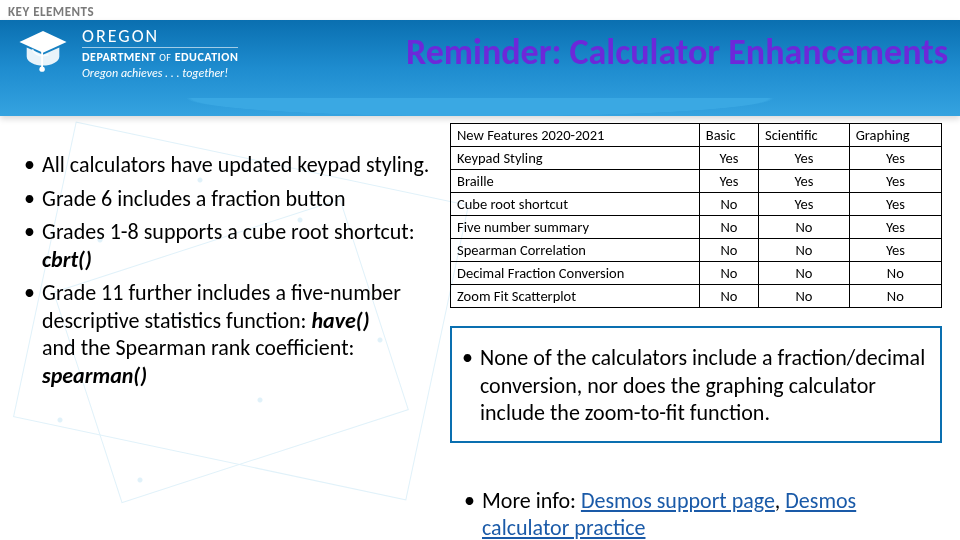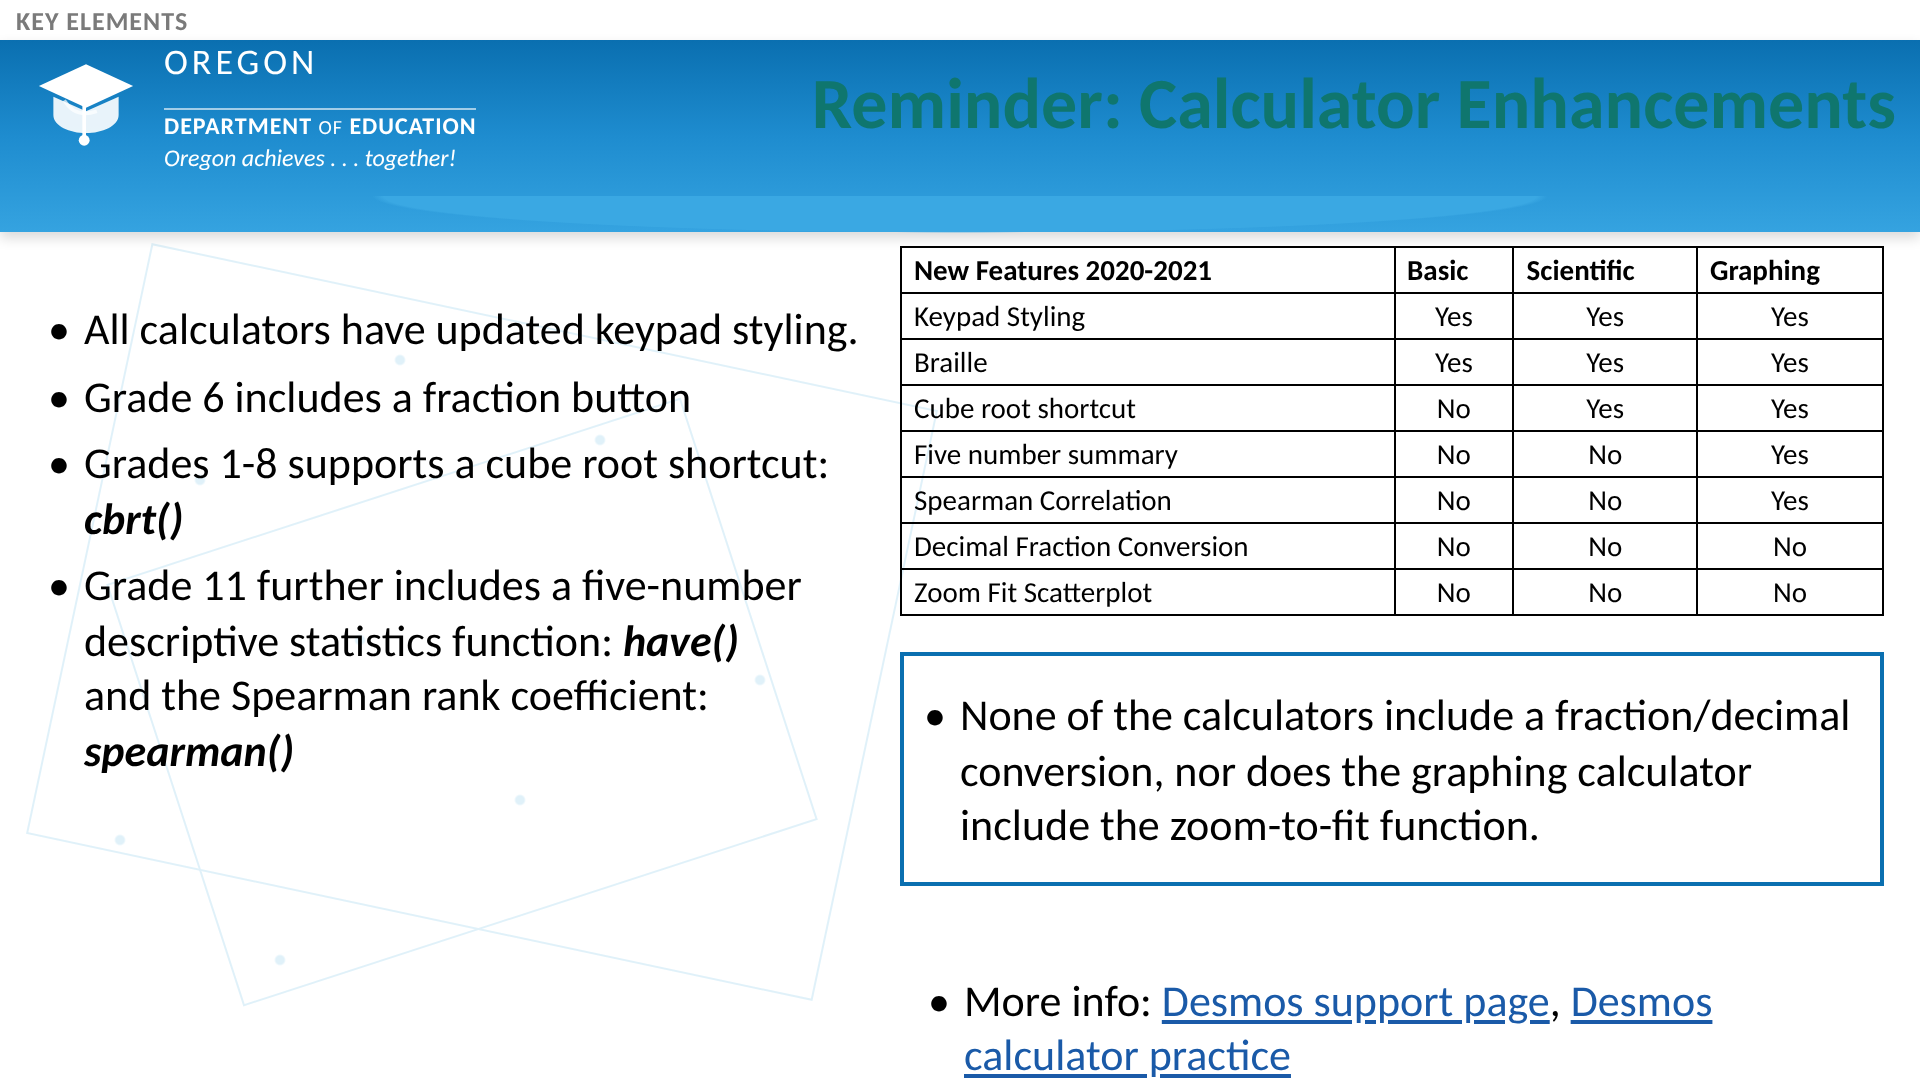--- a/index.html
+++ b/index.html
@@ -40,30 +40,30 @@
     height: 96px;
     background: linear-gradient(180deg, #0a6fb0 0%, #1e8ccf 50%, #35a3e0 100%);
     box-shadow: 0 3px 6px rgba(0,0,0,.15);
   }
   .header-wave {
     position:absolute; left:0; right:0; bottom:-18px; height:36px;
     background: radial-gradient(ellipse 60% 36px at 50% 0, #3aa8e3 0 50%, transparent 51%);
   }
   .title {
     position: absolute; top: 30px; right: 12px;
-    color: #0f766e; font-size: 36px; font-weight: 700;
+    color: #6d28d9; font-size: 36px; font-weight: 700;
   }
 
   .logo-box {
     position: absolute; top: 22px; left: 14px;
     display: flex; align-items: center; gap: 10px;
   }
   .logo-mark svg { width: 58px; height: 58px; }
   .logo-text { color: #fff; line-height: 1; }
-  .logo-line1 { font-size: 18px; letter-spacing: 2px; font-weight: 400; border-bottom:1px solid rgba(255,255,255,.6); padding-bottom:14px; margin-bottom:3px;}
+  .logo-line1 { font-size: 18px; letter-spacing: 2px; font-weight: 400; border-bottom:1px solid rgba(255,255,255,.6); padding-bottom:2px; margin-bottom:3px;}
   .logo-line2 { font-size: 12px; font-weight: 800; letter-spacing: .5px; }
   .logo-line2 .of { font-weight: 400; font-size: 10px; }
   .logo-tag { font-style: italic; font-size: 12px; color: #fff; margin-top: 4px; }
 
   .content {
     position: absolute; top: 145px; left: 0; right: 0; bottom: 0;
     display: flex;
   }
   .col-left {
     width: 440px; padding: 6px 8px 0 24px;
@@ -78,21 +78,21 @@
   ul.bullets > li::before { content: "•"; position: absolute; left: 0; top: 0; }
   .b { font-weight: 700; font-style: italic; }
 
   table.features {
     width: 100%; border-collapse: collapse; font-size: 14.5px;
     margin-top: -22px;
   }
   table.features th, table.features td {
     border: 1px solid #000; padding: 2px 6px; text-align: left;
   }
-  table.features th { font-weight: 700; background: #fff; }
+  table.features th { font-weight: 400; background: #fff; }
   table.features td.c { text-align: center; }
 
   .box-note {
     border: 2px solid #0a6fb0; padding: 16px 10px 8px 10px; margin-top: 18px;
   }
   .right-bullets { margin-top: 14px; padding-left: 14px; }
   .right-bullets li { margin-bottom: 6px; line-height: 1.3; margin-top: 44px; }
   a.link { color: #1a5aa8; text-decoration: underline; }
 </style>
 </head>

